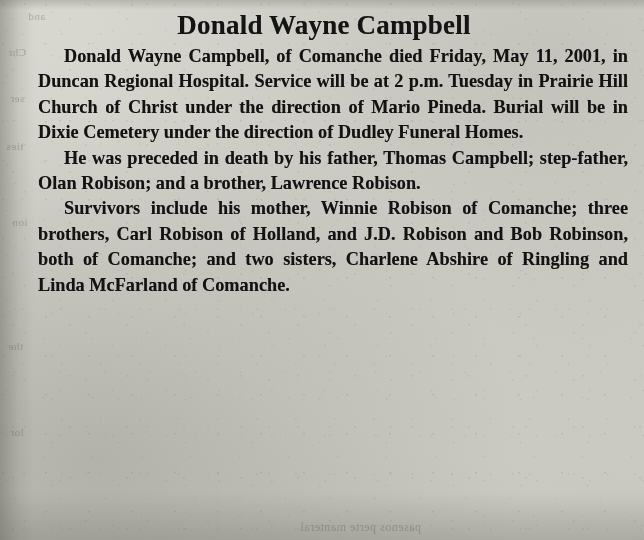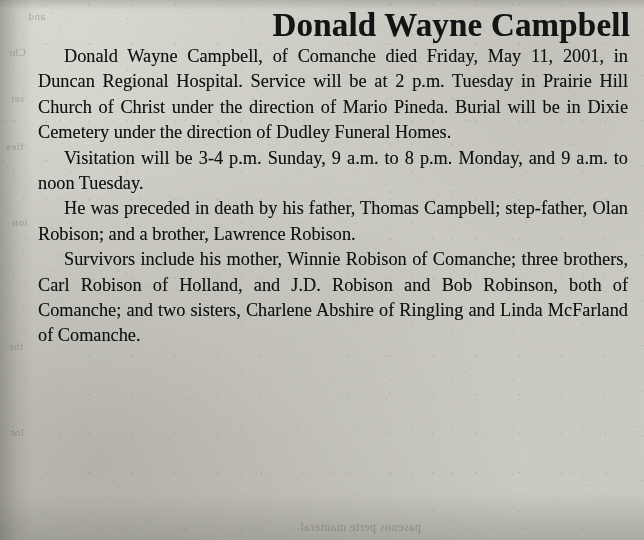--- a/index.html
+++ b/index.html
@@ -58,40 +58,41 @@
   }
 
   #text-block {
     position: absolute;
     left: 18px;
     top: 8px;
     width: 612px;
   }
 
   #headline {
-    text-align: right;
+    text-align: center;
     font-family: "Liberation Serif", serif;
     font-weight: bold;
-    font-size: 33px;
+    font-size: 27px;
     line-height: 30px;
     color: #141414;
     letter-spacing: 0.2px;
     margin: 2px 0 4px 0;
   }
 
   .para {
     font-family: "Liberation Serif", serif;
     font-size: 18.3px;
     line-height: 25.4px;
     color: #131313;
     text-align: justify;
     text-justify: inter-word;
     text-indent: 26px;
     margin: 0;
     padding: 0 2px 0 20px;
+    font-weight: bold;
     -webkit-font-smoothing: none;
   }
 
   
   #text-block { text-shadow: 0 0 0.6px rgba(20,20,20,0.45); }
 
   
   #left-smudge {
     position: absolute;
     left: 0; top: 0;
@@ -130,18 +131,17 @@
   <span class="ghost" style="left:6px;  top:140px;">ties</span>
   <span class="ghost" style="left:12px; top:216px;">ion</span>
   <span class="ghost" style="left:8px;  top:340px;">the</span>
   <span class="ghost" style="left:10px; top:426px;">lor</span>
   <span class="ghost" style="left:300px; top:520px; font-size:12px;">pasenos perte manteral</span>
 
   <div id="text-block">
     <h1 id="headline">Donald Wayne Campbell</h1>
 
     <p class="para">Donald Wayne Campbell, of Comanche died Friday, May 11, 2001, in Duncan Regional Hospital. Service will be at 2 p.m. Tuesday in Prairie Hill Church of Christ under the direction of Mario Pineda. Burial will be in Dixie Cemetery under the direction of Dudley Funeral Homes.</p>
-    <p class="para">Visitation will be 3-4 p.m. Sunday, 9 a.m. to 8 p.m. Monday, and 9 a.m. to noon Tuesday.</p>
     <p class="para">He was preceded in death by his father, Thomas Campbell; step-father, Olan Robison; and a brother, Lawrence Robison.</p>
     <p class="para">Survivors include his mother, Winnie Robison of Comanche; three brothers, Carl Robison of Holland, and J.D. Robison and Bob Robinson, both of Comanche; and two sisters, Charlene Abshire of Ringling and Linda McFarland of Comanche.</p>
   </div>
 
 </div>
 
 </body></html>

